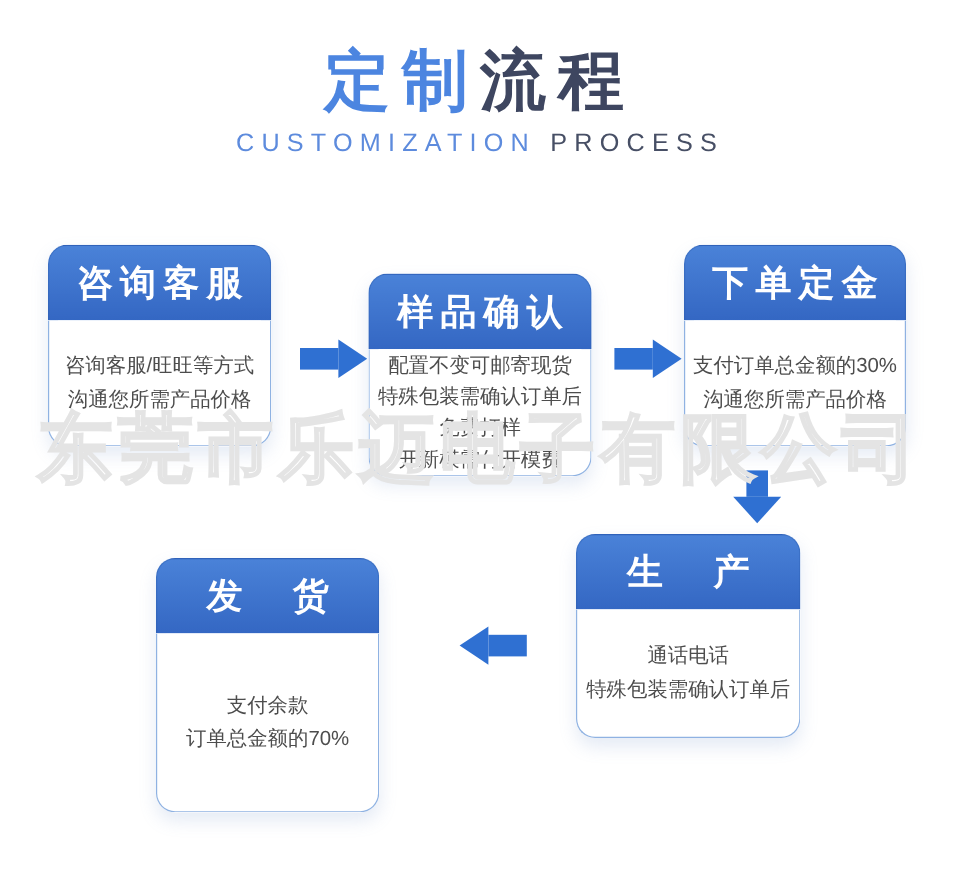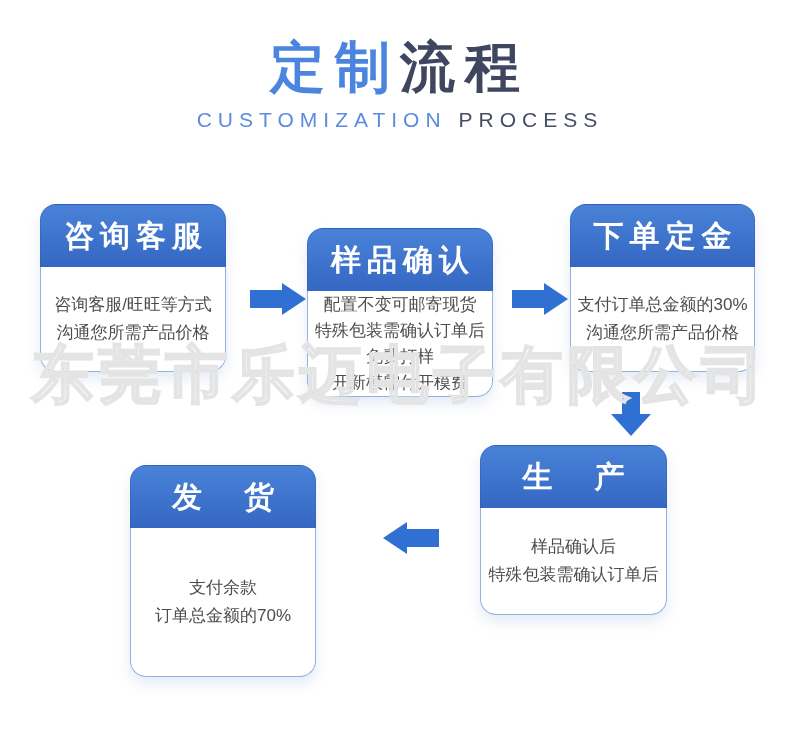--- a/index.html
+++ b/index.html
@@ -132,21 +132,21 @@
   </div>
 
   <div class="arrow arrow-v a-d1">
       <i class="tail-v"></i>
       <i class="head-d"></i>
     </div>
 
   <div class="step pos-production">
     <div class="step-head">生　产</div>
     <div class="step-body">
-      <div class="line">样品确认后</div>
+      <div class="line">通话电话</div>
       <div class="line">特殊包装需确认订单后</div>
     </div>
   </div>
 
   <div class="arrow a-l1">
       <i class="head-l"></i>
       <i class="tail-h"></i>
     </div>
 
   <div class="step pos-shipping">

